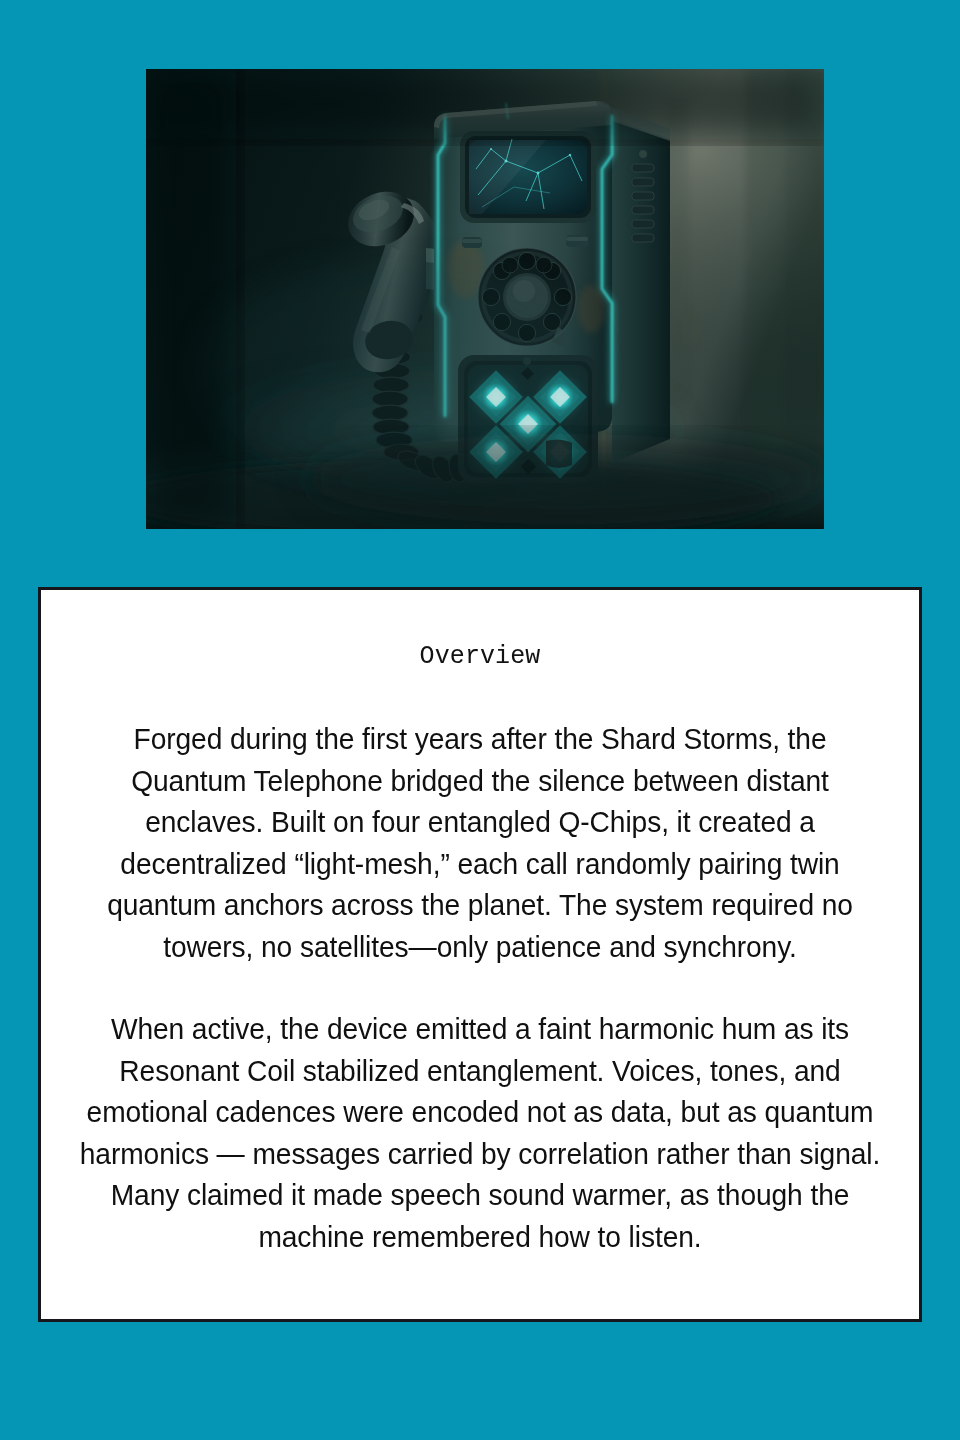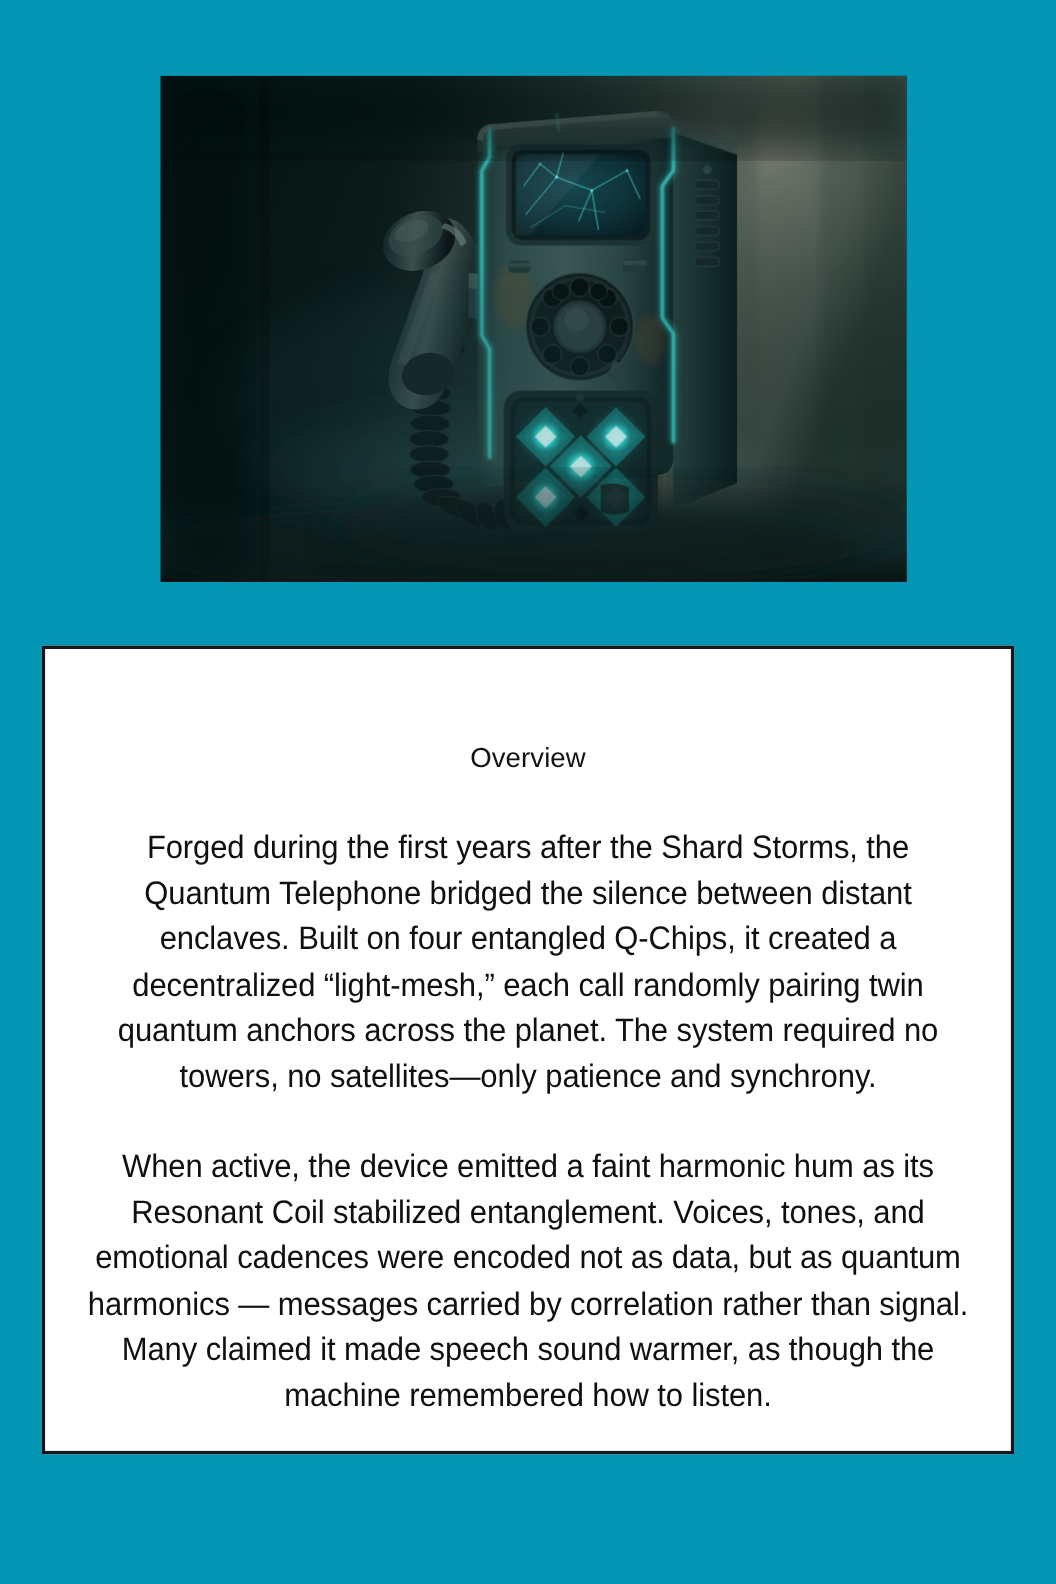--- a/index.html
+++ b/index.html
@@ -50,27 +50,26 @@
   .card-inner {
     position: absolute;
     left: 0;
     top: 0;
     width: 100%;
     padding: 52px 18px 0 18px;
     text-align: center;
   }
 
   .overview-heading {
-    font-family: Liberation Sans, sans-serif;
+    font-family: Liberation Mono, monospace;
     font-size: 25px;
     font-weight: 400;
     color: #121212;
     letter-spacing: 0.1px;
     line-height: 1.2;
-    margin-top: 32px;
   }
 
   .body-text {
     margin-top: 46px;
     font-family: "Liberation Sans Narrow", "Liberation Sans", sans-serif;
     font-stretch: condensed;
     font-size: 29.5px;
     line-height: 41.5px;
     color: #101010;
     letter-spacing: -0.1px;

